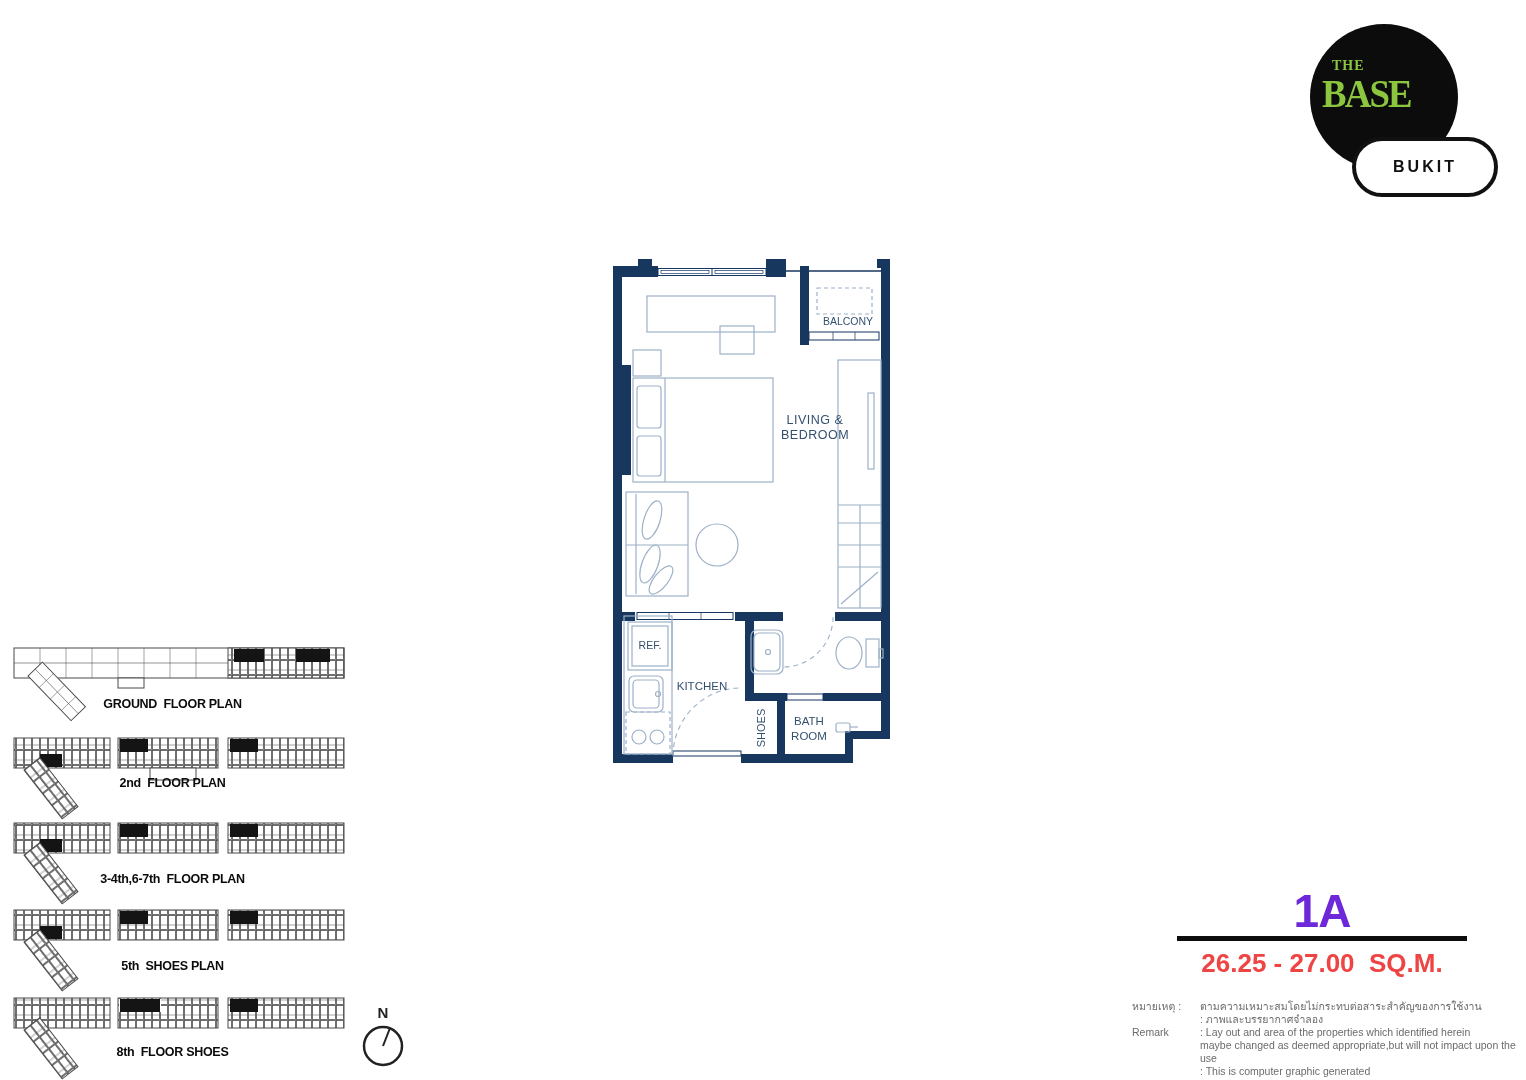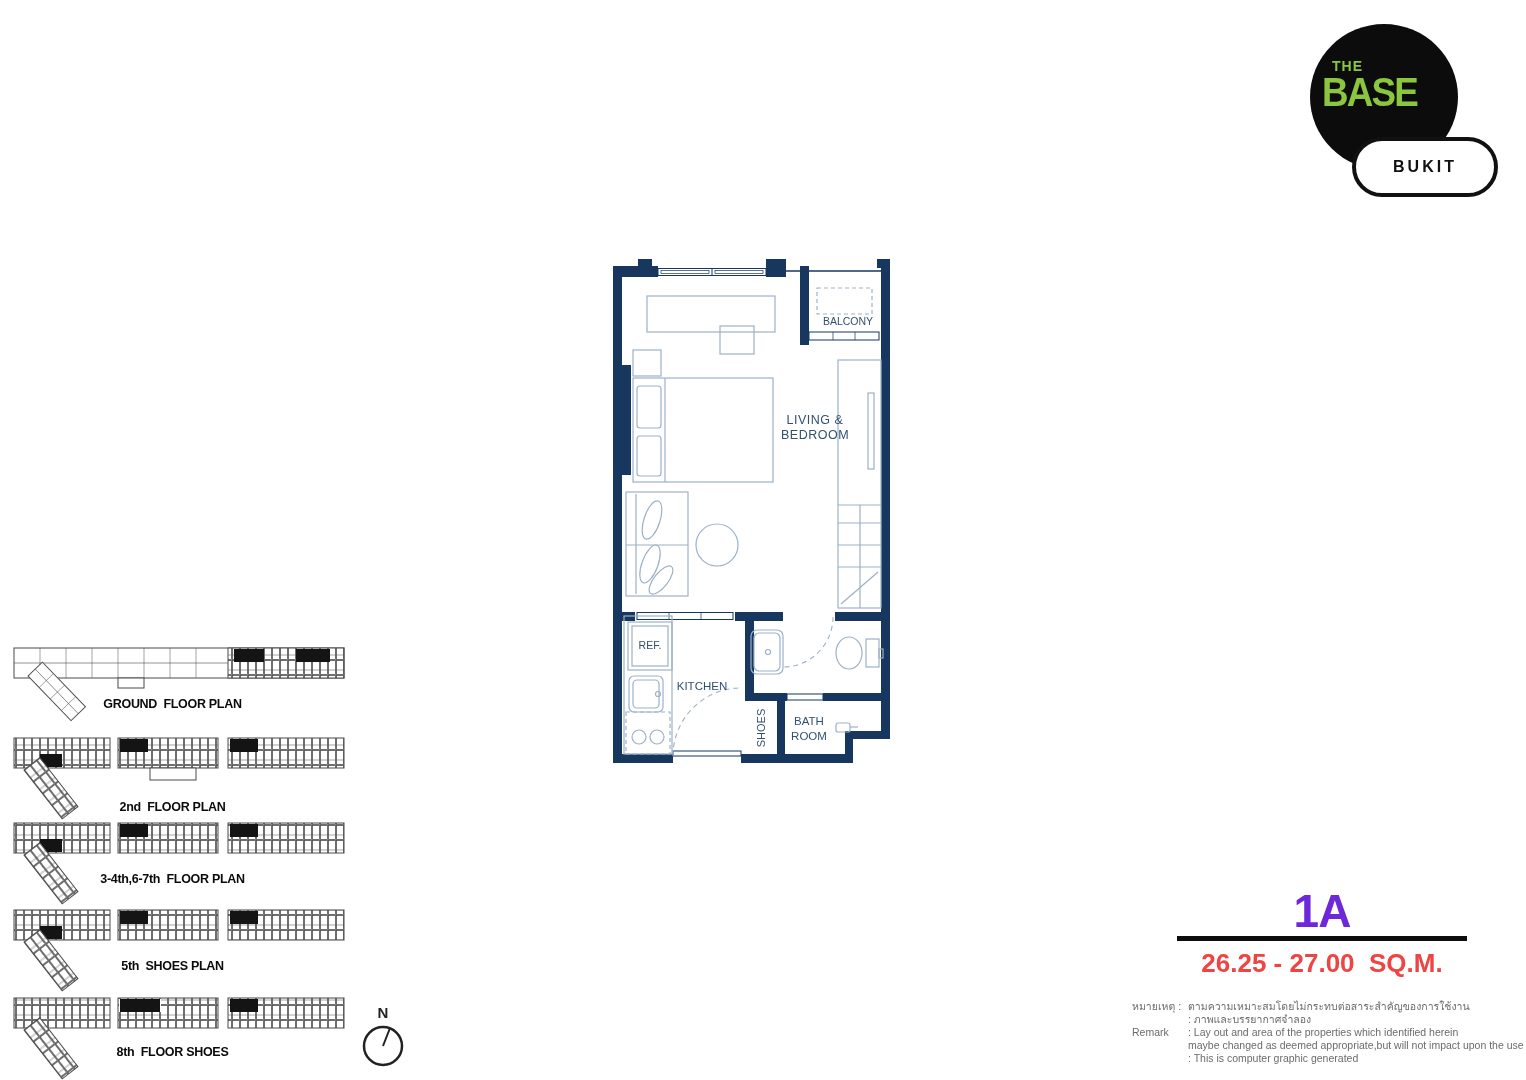--- a/index.html
+++ b/index.html
@@ -1,42 +1,42 @@
 <!DOCTYPE html>
 <html><head>
 <meta charset="utf-8">
 <style>
   html,body{margin:0;padding:0;}
   body{
     width:1526px;height:1080px;position:relative;background:#ffffff;
     font-family:"Liberation Sans", sans-serif;color:#111;overflow:hidden;
   }
   
-  .logo-circle{position:absolute;left:1310px;top:24px;width:148px;height:146px;background:#0c0c0c;border-radius:50%;}
+  .logo-circle{position:absolute;left:1310px;top:24px;width:148px;height:146px;background:#0c0c0c;border-radius:50%;font-family:Liberation Serif, serif;}
   .logo-the{position:absolute;left:22px;top:34px;color:#8cc63f;font-weight:900;font-size:14px;letter-spacing:1px;}
   .logo-base{position:absolute;left:12px;top:46px;color:#8cc63f;font-weight:900;font-size:40px;letter-spacing:-2px;transform:scaleX(.92);transform-origin:left;}
   .logo-badge{position:absolute;left:1352px;top:137px;width:138px;height:52px;background:#fff;border:4px solid #111;
     border-radius:30px;display:flex;align-items:center;justify-content:center;font-weight:800;font-size:16px;letter-spacing:3px;text-align:right;}
   
   .mini-plans{position:absolute;left:0;top:638px;}
   .fp-label{position:absolute;left:0;width:345px;text-align:center;font-weight:900;font-size:12.5px;
     letter-spacing:-0.3px;white-space:pre;color:#0b0b0b;}
   
   .main-plan{position:absolute;left:600px;top:255px;}
   .plan-text{fill:#33506e;font-family:"Liberation Sans",sans-serif;}
   
   .compass{position:absolute;left:352px;top:1002px;}
   .compass-n{fill:#222;font-weight:bold;font-size:15px;font-family:"Liberation Sans",sans-serif;}
   
   .unit-code{position:absolute;left:1177px;top:884px;width:290px;text-align:center;font-size:46px;font-weight:900;letter-spacing:-1px;color:#6d28d9;}
   .unit-rule{position:absolute;left:1177px;top:936px;width:290px;height:5px;background:#0d0d0d;}
   .unit-area{position:absolute;left:1177px;top:948px;width:290px;text-align:center;font-size:26px;font-weight:900;white-space:pre;color:#ef4444;}
   
   .remark{position:absolute;left:1132px;top:1000px;width:392px;font-size:10.5px;line-height:13px;color:#6b6b6b;}
-  .remark-row{display:grid;grid-template-columns:52px 1fr;column-gap:4px;}
+  .remark-row{display:grid;grid-template-columns:52px 1fr;column-gap:16px;}
   .remark-label{white-space:nowrap;}
 </style>
 </head>
 <body>
 
 <div class="logo-circle">
   <div class="logo-the">THE</div>
   <div class="logo-base">BASE</div>
 </div>
 <div class="logo-badge">BUKIT</div>
@@ -117,21 +117,21 @@
     <rect x="119" y="999" width="42" height="13" fill="#fff" stroke="none"></rect>
     <rect x="120" y="999" width="40" height="13" fill="#141414" stroke="none"></rect>
     <rect x="230" y="999" width="28" height="13" fill="#141414" stroke="none"></rect>
     <g transform="translate(24,1030) rotate(-38)">
         <rect x="0" y="0" width="20" height="62" fill="url(#units)"></rect>
       </g>
   </g>
 </svg>
 
 <div class="fp-label" style="top:697px">GROUND  FLOOR PLAN</div>
-<div class="fp-label" style="top:800px">2nd  FLOOR PLAN</div>
+<div class="fp-label" style="top:776px">2nd  FLOOR PLAN</div>
 <div class="fp-label" style="top:872px">3-4th,6-7th  FLOOR PLAN</div>
 <div class="fp-label" style="top:959px">5th  SHOES PLAN</div>
 <div class="fp-label" style="top:1045px">8th  FLOOR SHOES</div>
 
 <svg class="main-plan" width="300" height="525" viewBox="600 255 300 525">
 
   <g fill="#17375e" stroke="none">
     <rect x="613" y="266" width="9" height="497"></rect>
     <rect x="622" y="365" width="9" height="110"></rect>
     <rect x="613" y="266" width="45" height="11"></rect>

